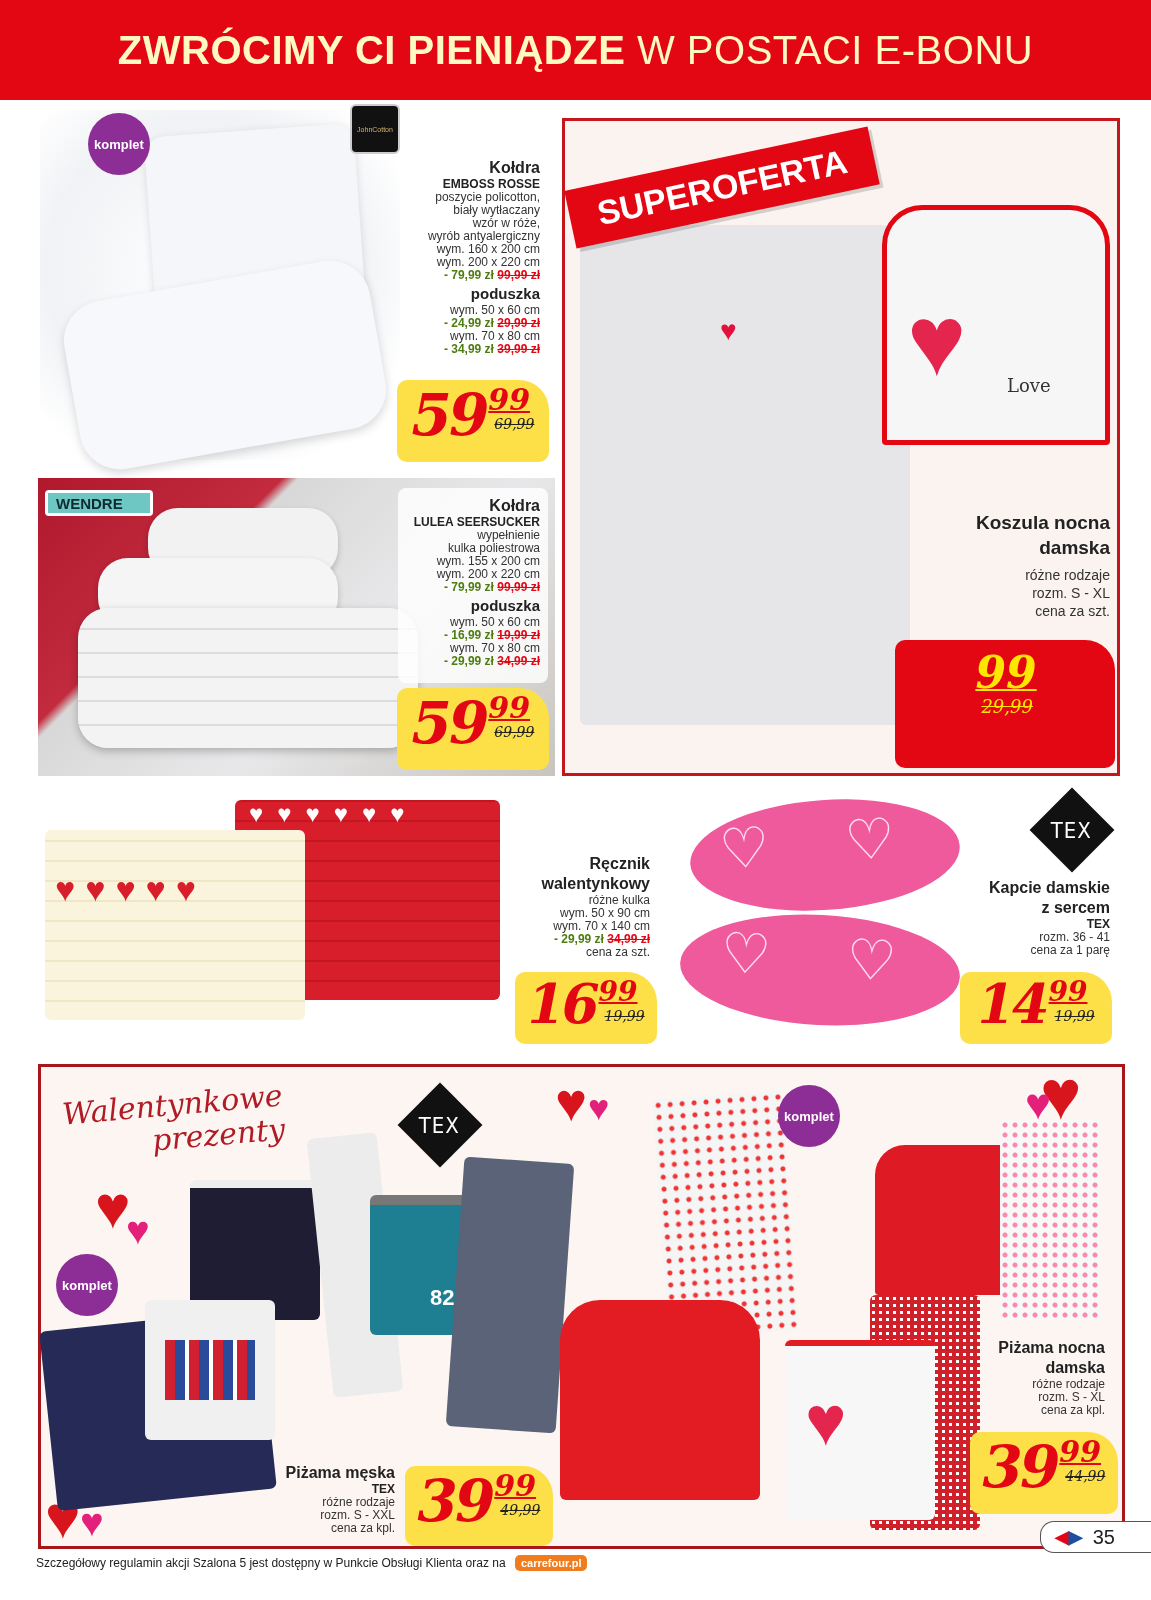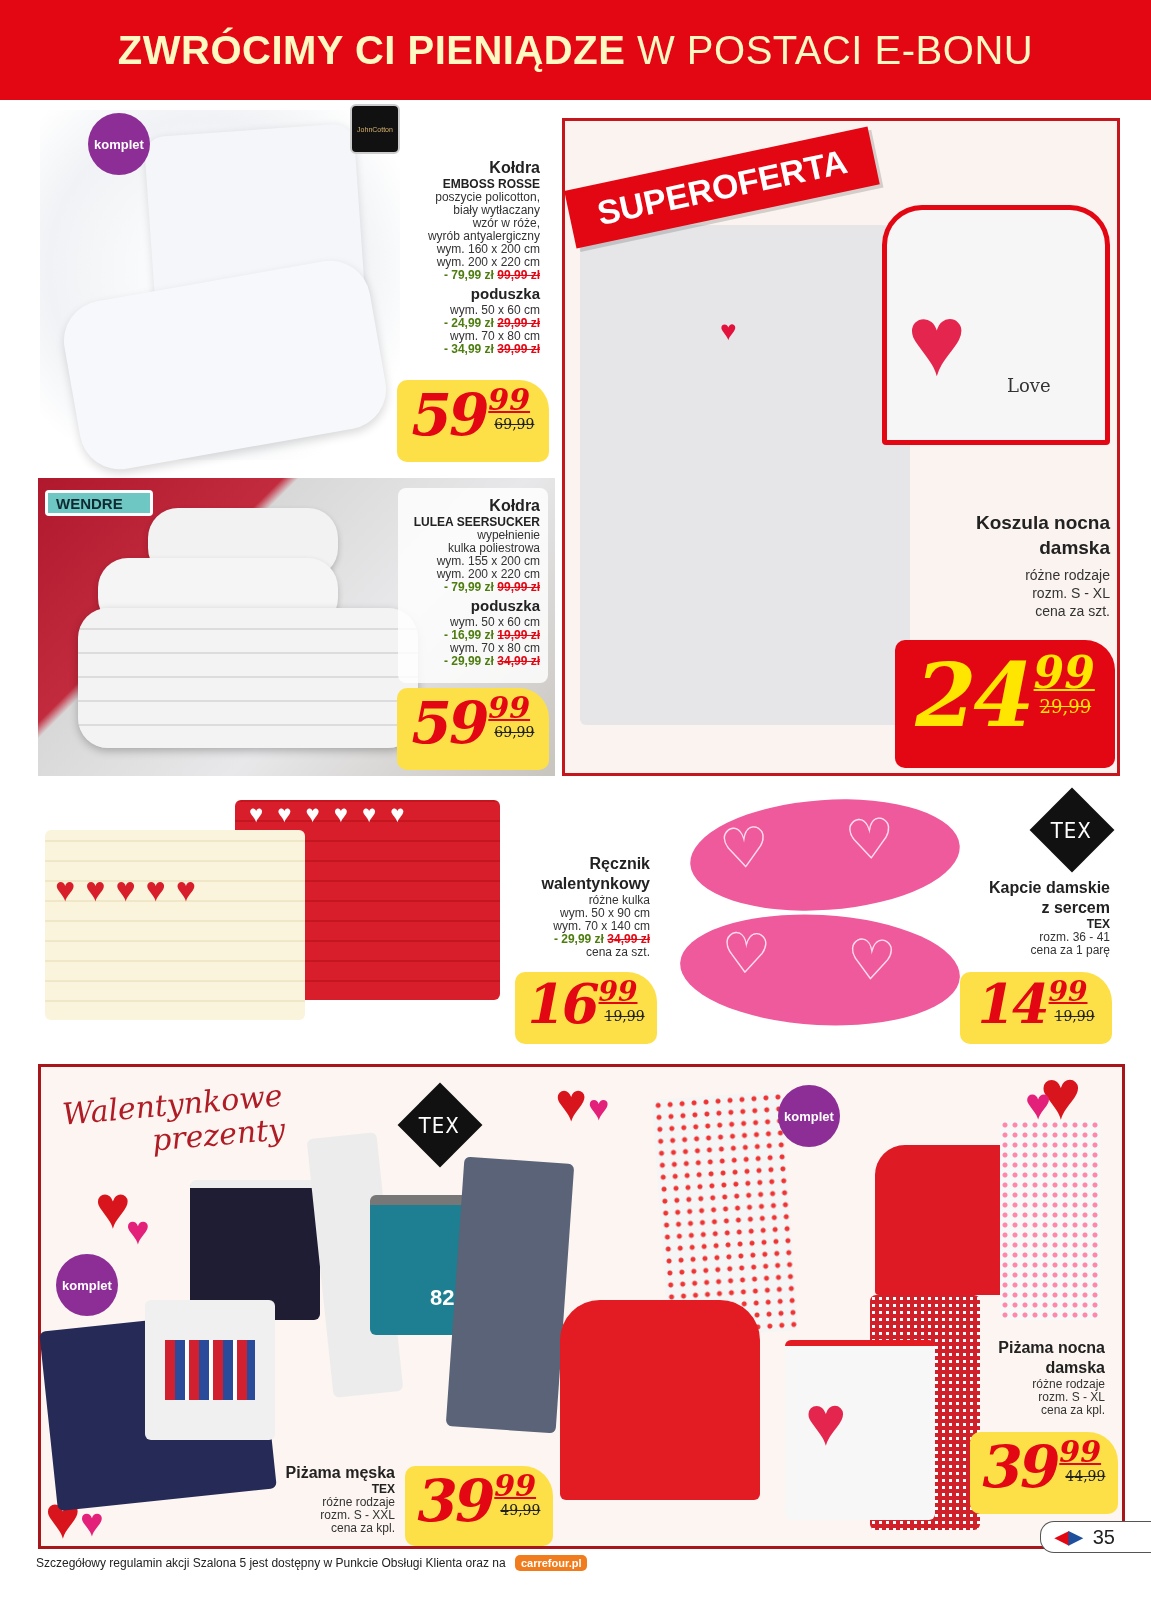--- a/index.html
+++ b/index.html
@@ -21,21 +21,21 @@
   .ptext .strike { text-decoration: line-through; color: #e30613; font-weight: 700; }
   .ptext .big { font-size: 19px; line-height: 25px; }
   .ptext .mid { font-size: 14px; line-height: 18px; }
 
   
   .tag { background: #fde047; border-radius: 10px 30px 10px 10px; display: flex; align-items: flex-start; justify-content: center; padding-top: 4px; }
   .tag.red { background: #e30613; }
   .tag .int { font-family: "DejaVu Serif", serif; font-weight: 700; font-style: italic; color: #e30613; font-size: 58px; line-height: 62px; letter-spacing: -3px; }
   .tag .dec-wrap { display: flex; flex-direction: column; align-items: flex-start; margin-left: 2px; }
   .tag .dec { font-family: "DejaVu Serif", serif; font-weight: 700; font-style: italic; color: #e30613; font-size: 30px; line-height: 32px; text-decoration: underline; text-decoration-thickness: 2px; }
-  .tag .old { font-family: "DejaVu Serif", serif; font-size: 14px; color: #222; text-decoration: line-through; margin-left: 6px; }
+  .tag .old { font-family: "DejaVu Serif", serif; font-style: italic; font-size: 14px; color: #222; text-decoration: line-through; margin-left: 6px; }
   .tag.red .int, .tag.red .dec { color: #ffe600; }
   .tag.red .old { color: #ffe600; }
 
   
   .komplet { width: 62px; height: 62px; border-radius: 50%; background: #8c2e96; color: #fff; font-size: 13px; font-weight: 700; display: flex; align-items: center; justify-content: center; }
   .tex { width: 60px; height: 60px; background: #111; transform: rotate(45deg); display: flex; align-items: center; justify-content: center; }
   .tex span { transform: rotate(-45deg); color: #fff; font-family: "DejaVu Sans Condensed", "DejaVu Sans", sans-serif; font-size: 22px; letter-spacing: 1px; }
 
   
   .photo { border-radius: 4px; }
@@ -147,21 +147,20 @@
 <div class="abs superbanner" style="left:567px;top:158px;">SUPEROFERTA</div>
 
 <div class="abs ptext" style="left:940px;top:510px;width:170px;">
   <div class="name big">Koszula nocna</div>
   <div class="name big">damska</div>
   <div class="mid" style="margin-top:6px;">różne rodzaje</div>
   <div class="mid">rozm. S - XL</div>
   <div class="mid">cena za szt.</div>
 </div>
 <div class="abs tag red" style="left:895px;top:640px;width:220px;height:128px;padding-top:10px;">
-  <span class="int" style="font-size:88px;line-height:90px;">24</span>
   <div class="dec-wrap">
       <span class="dec" style="font-size:44px;line-height:46px;">99</span>
       <span class="old" style="font-size:18px;">29,99</span>
     </div>
 </div>
 
 <div class="abs towels-red" style="left:235px;top:800px;width:265px;height:200px;">
   <div style="height:30px;color:#fff;font-size:24px;letter-spacing:14px;padding-left:14px;">♥♥♥♥♥♥</div>
 </div>
 <div class="abs towels" style="left:45px;top:830px;width:260px;height:190px;">

